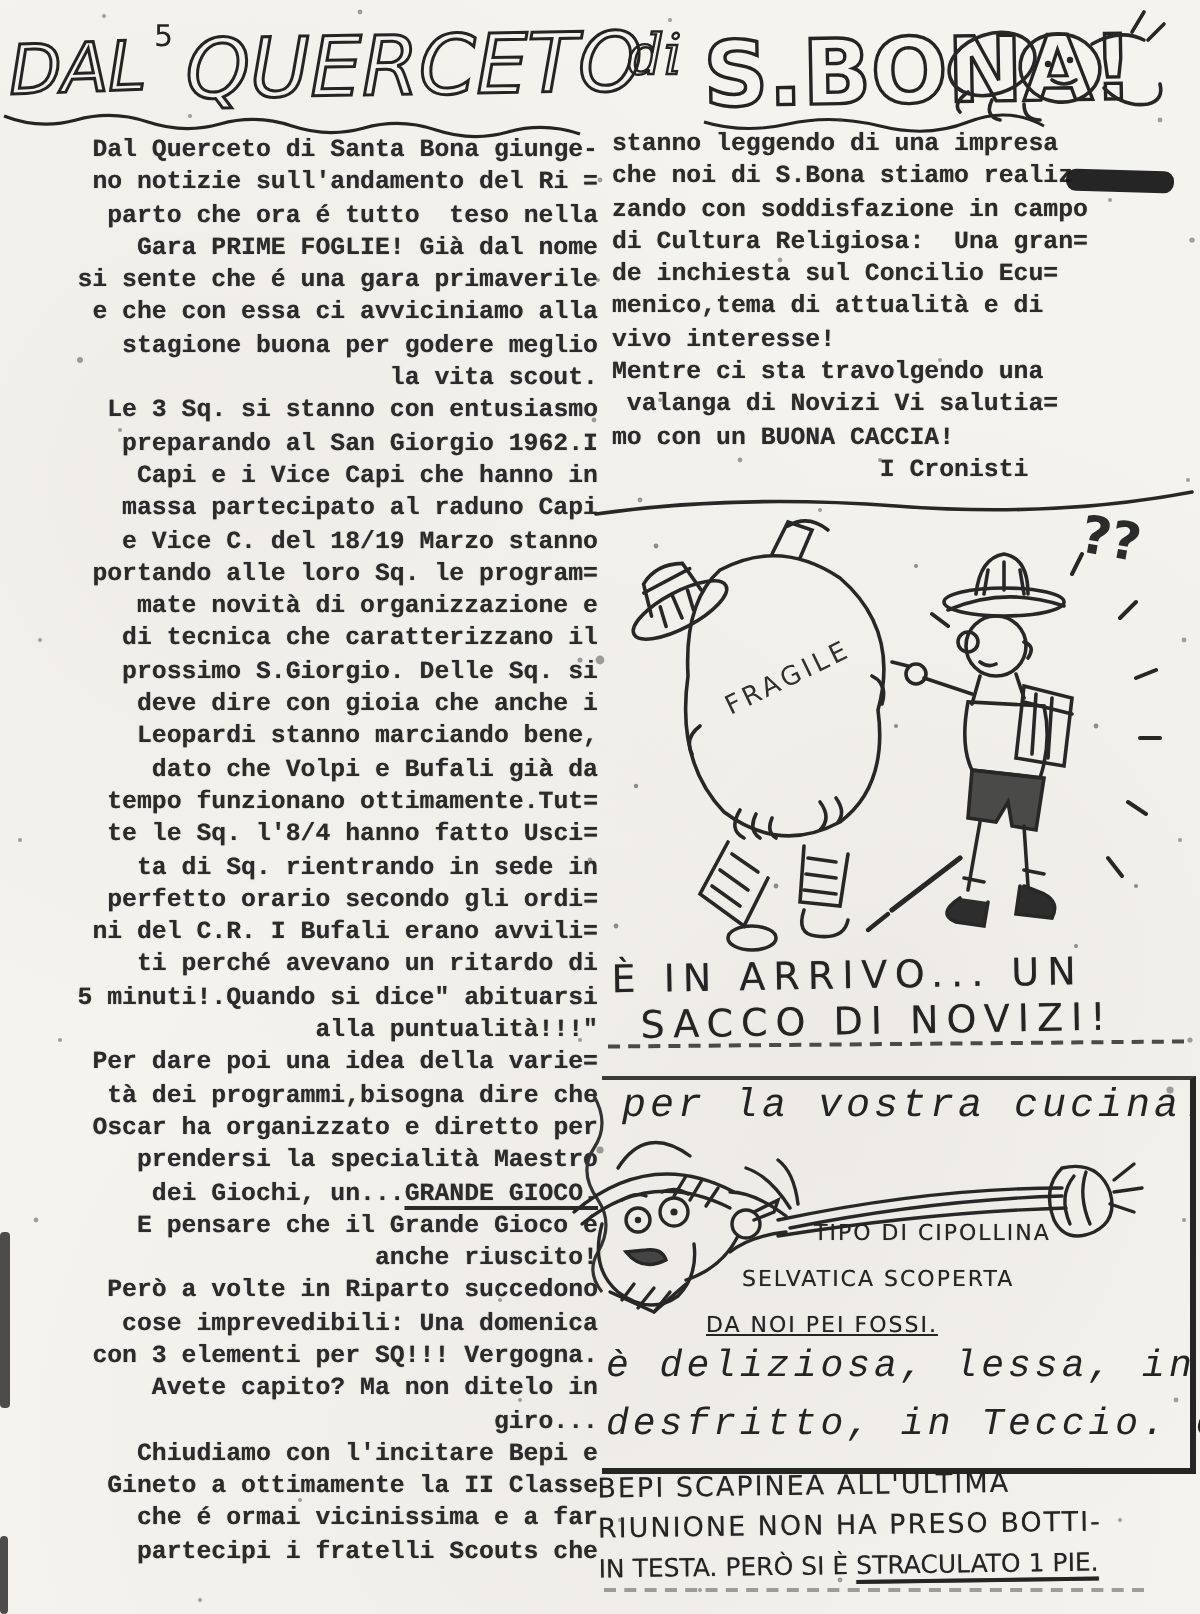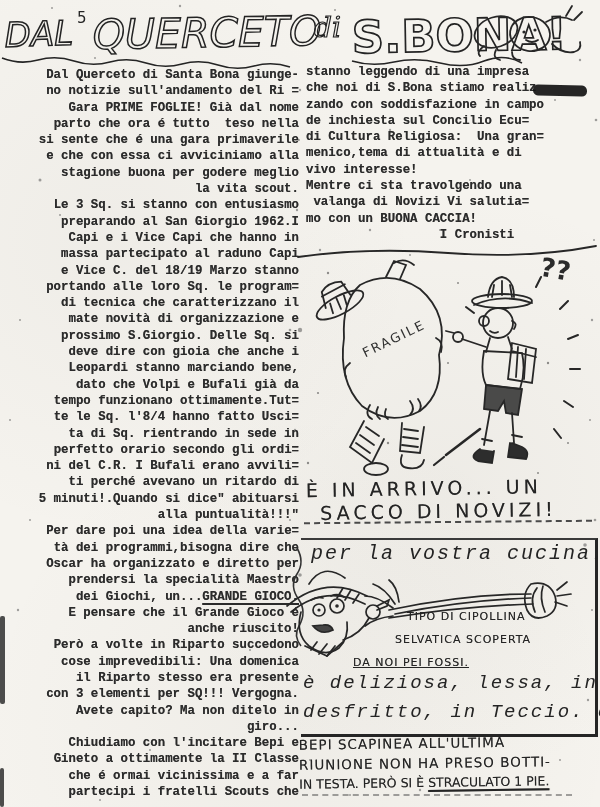--- a/index.html
+++ b/index.html
@@ -18,21 +18,21 @@
   .caption{left:306px;top:477px;font-size:19px;letter-spacing:4px;transform:rotate(-1deg);}
   .caption .line{height:23px;white-space:pre;}
   .caption .line:nth-child(2){margin-left:14px;}
   .cucina-box{position:absolute;left:301px;top:538px;width:294px;height:194px;
               border-top:2px solid #3a3a3a;border-right:3px solid #252525;border-bottom:3px solid #252525;}
   .cursive{font-family:Liberation Mono, monospace;font-style:italic;color:#242424;}
   .cucina-title{position:absolute;left:10px;top:2px;font-size:20px;letter-spacing:2px;white-space:pre;}
   .cipcap{position:absolute;left:0;top:70px;font-size:11px;letter-spacing:1px;z-index:3;}
   .cipcap .line{height:23px;white-space:pre;}
   .cipcap .line:nth-child(1){margin-left:106px;}
-  .cipcap .line:nth-child(2){margin-left:94px;}
+  .cipcap .line:nth-child(2){margin-left:70px;}
   .cipcap .line:nth-child(3){margin-left:52px;text-decoration:underline;}
   .cipnotes{position:absolute;left:2px;top:132px;font-size:19px;letter-spacing:2px;z-index:3;}
   .cipnotes .line{height:29px;white-space:pre;}
   .note{left:299px;top:735px;font-size:13.5px;letter-spacing:1px;transform:rotate(-0.8deg);}
   .note .line{height:20px;white-space:pre;}
   .note .line:nth-child(3){letter-spacing:0;font-size:12.5px;}
   u{text-underline-offset:3px;text-decoration-thickness:1.5px;}
   .dashline{position:absolute;border-top:2px dashed #4a4a4a;}
   .smudge{position:absolute;background:#141414;border-radius:5px;opacity:.92;}
   .edge{position:absolute;background:#2e2e2e;border-radius:2px;opacity:.85;}
@@ -65,34 +65,34 @@
       <path d="M58,38 q6,4 12,0"></path>
       <path d="M16,44 q-8,6 -4,10 M28,48 q-4,8 4,10 M44,50 q0,8 8,8"></path>
       <path d="M84,42 q10,10 22,8 q8,-2 6,-10"></path>
       <path d="M98,14 l6,-10 M106,18 l8,-8"></path>
     </g>
   </svg>
 
   <div class="col" id="leftcol">
       <div class="line">Dal Querceto di Santa Bona giunge-</div>
       <div class="line">no notizie sull'andamento del Ri =</div>
+      <div class="line">parto che ora é tutto  teso nella</div>
       <div class="line">Gara PRIME FOGLIE! Già dal nome</div>
-      <div class="line">parto che ora é tutto  teso nella</div>
       <div class="line">si sente che é una gara primaverile</div>
       <div class="line">e che con essa ci avviciniamo alla</div>
       <div class="line">stagione buona per godere meglio</div>
       <div class="line">la vita scout.</div>
       <div class="line">Le 3 Sq. si stanno con entusiasmo</div>
       <div class="line">preparando al San Giorgio 1962.I</div>
       <div class="line">Capi e i Vice Capi che hanno in</div>
       <div class="line">massa partecipato al raduno Capi</div>
       <div class="line">e Vice C. del 18/19 Marzo stanno</div>
       <div class="line">portando alle loro Sq. le program=</div>
+      <div class="line">mate novità di organizzazione e</div>
       <div class="line">di tecnica che caratterizzano il</div>
-      <div class="line">mate novità di organizzazione e</div>
       <div class="line">prossimo S.Giorgio. Delle Sq. si</div>
       <div class="line">deve dire con gioia che anche i</div>
       <div class="line">Leopardi stanno marciando bene,</div>
       <div class="line">dato che Volpi e Bufali già da</div>
       <div class="line">tempo funzionano ottimamente.Tut=</div>
       <div class="line">te le Sq. l'8/4 hanno fatto Usci=</div>
       <div class="line">ta di Sq. rientrando in sede in</div>
       <div class="line">perfetto orario secondo gli ordi=</div>
       <div class="line">ni del C.R. I Bufali erano avvili=</div>
       <div class="line">ti perché avevano un ritardo di</div>
@@ -100,35 +100,34 @@
       <div class="line">alla puntualità!!!"</div>
       <div class="line">Per dare poi una idea della varie=</div>
       <div class="line">tà dei programmi,bisogna dire che</div>
       <div class="line">Oscar ha organizzato e diretto per</div>
       <div class="line">prendersi la specialità Maestro</div>
       <div class="line">dei Giochi, un...<u>GRANDE GIOCO.</u></div>
       <div class="line">E pensare che il Grande Gioco é</div>
       <div class="line">anche riuscito!</div>
       <div class="line">Però a volte in Riparto succedono</div>
       <div class="line">cose imprevedibili: Una domenica</div>
-      <div class="line">il Riparto stesso era presente</div>
       <div class="line">con 3 elementi per SQ!!! Vergogna.</div>
       <div class="line">Avete capito? Ma non ditelo in</div>
       <div class="line">giro...</div>
       <div class="line">Chiudiamo con l'incitare Bepi e</div>
       <div class="line">Gineto a ottimamente la II Classe</div>
       <div class="line">che é ormai vicinissima e a far</div>
       <div class="line">partecipi i fratelli Scouts che</div>
     </div>
   <div class="col" id="rightcol">
       <div class="line">stanno leggendo di una impresa</div>
       <div class="line">che noi di S.Bona stiamo realiz</div>
       <div class="line">zando con soddisfazione in campo</div>
+      <div class="line">di Cultura Religiosa:  Una gran=</div>
       <div class="line">de inchiesta sul Concilio Ecu=</div>
-      <div class="line">di Cultura Religiosa:  Una gran=</div>
       <div class="line">menico,tema di attualità e di</div>
       <div class="line">vivo interesse!</div>
       <div class="line">Mentre ci sta travolgendo una</div>
       <div class="line"> valanga di Novizi Vi salutia=</div>
       <div class="line">mo con un BUONA CACCIA!</div>
       <div class="line">                  I Cronisti</div>
     </div>
 
   <div class="smudge" style="left:533px;top:85px;width:54px;height:11px;transform:rotate(1.5deg)"></div>
 

